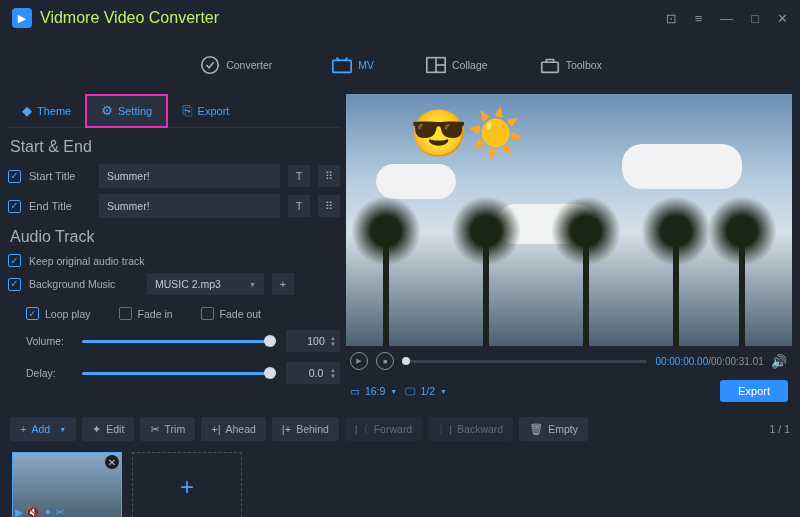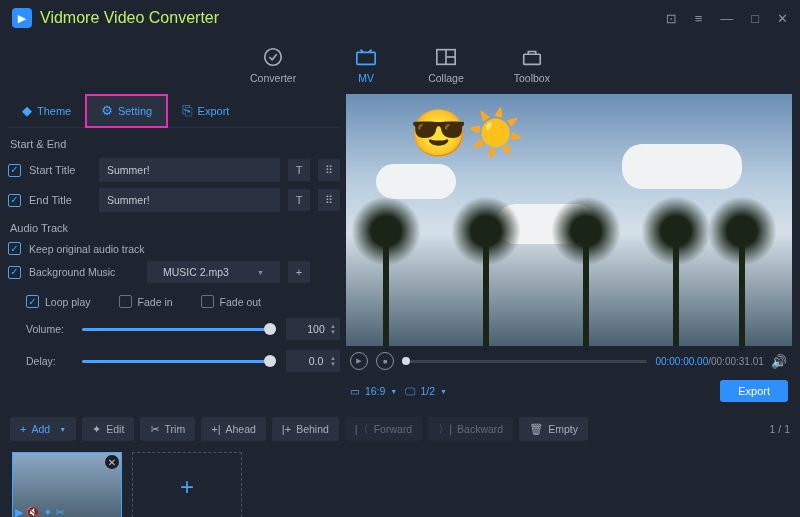--- a/index.html
+++ b/index.html
@@ -5,40 +5,40 @@
 * { margin: 0; padding: 0; box-sizing: border-box; font-family: -apple-system, "Segoe UI", sans-serif; }
 body { background: #1e2430; width: 800px; height: 517px; color: #c5c9d3; font-size: 11px; overflow: hidden; }
 
 .titlebar { height: 36px; display: flex; align-items: center; padding: 0 12px; background: #1e2430; }
 .logo { width: 20px; height: 20px; background: #2e8fff; border-radius: 4px; display: flex; align-items: center; justify-content: center; margin-right: 8px; color: white; font-size: 11px; }
 .app-title { color: #bef264; font-size: 16px; flex: 1; }
 .win-controls { display: flex; gap: 18px; color: #8a8f9c; font-size: 13px; }
 .win-controls span { cursor: pointer; }
 
 .main-tabs { height: 58px; display: flex; justify-content: center; align-items: center; gap: 50px; }
-.main-tab { display: flex; flex-direction: column; align-items: center; gap: 4px; cursor: pointer; color: #a8adb8; font-size: 10.5px; }
+.main-tab { display: flex; flex-direction: row; align-items: center; gap: 4px; cursor: pointer; color: #a8adb8; font-size: 10.5px; }
 .main-tab.active { color: #45a4ff; margin-left: 8px; }
 .main-tab .micon { width: 24px; height: 22px; display: flex; align-items: center; justify-content: center; }
 
 .content { display: flex; padding: 0 8px; gap: 6px; }
 .left-panel { width: 332px; }
 .sub-tabs { height: 34px; display: flex; align-items: center; border-bottom: 1px solid #2a3140; }
 .sub-tab { height: 34px; display: flex; align-items: center; gap: 5px; padding: 0 14px; color: #45a4ff; cursor: pointer; font-size: 11px; }
 .sub-tab.highlighted { border: 2px solid #e62eb6; background: #2a3140; }
 .sub-tab .sicon { font-size: 13px; }
 
-.section-title { color: #a8adb8; font-size: 11px; margin: 10px 0 8px 2px; font-weight: 500; }
+.section-title { color: #a8adb8; font-size: 16px; margin: 10px 0 8px 2px; font-weight: 500; }
 .form-row { display: flex; align-items: center; margin: 6px 0; gap: 8px; }
 .checkbox { width: 13px; height: 13px; border: 1.5px solid #45a4ff; border-radius: 2px; display: inline-flex; align-items: center; justify-content: center; cursor: pointer; flex-shrink: 0; }
 .checkbox.checked::after { content: "✓"; color: #45a4ff; font-size: 10px; line-height: 1; }
 .checkbox.unchecked { border-color: #6a7080; }
 .row-label { color: #a8adb8; width: 62px; font-size: 11px; }
 .text-input { flex: 1; height: 22px; background: #2a3140; border: none; color: #c5c9d3; padding: 12px 8px; font-size: 10.5px; }
 .icon-btn { width: 22px; height: 22px; background: #2a3140; display: flex; align-items: center; justify-content: center; cursor: pointer; color: #a8adb8; font-size: 11px; }
-.dropdown { background: #2a3140; height: 22px; display: flex; align-items: center; padding: 0 16px; color: #c5c9d3; font-size: 10.5px; gap: 28px; cursor: pointer; }
+.dropdown { background: #2a3140; height: 22px; display: flex; align-items: center; padding: 0 8px; color: #c5c9d3; font-size: 10.5px; gap: 28px; cursor: pointer; }
 .dropdown::after { content: "▼"; font-size: 7px; color: #8a8f9c; }
 
 .inline-checks { display: flex; gap: 28px; margin: 12px 0 10px 18px; }
 .inline-check { display: flex; align-items: center; gap: 6px; font-size: 10.5px; color: #a8adb8; }
 
 .slider-row { display: flex; align-items: center; gap: 10px; margin: 10px 0 10px 18px; }
 .slider-label { width: 46px; color: #a8adb8; font-size: 10.5px; }
 .slider { flex: 1; height: 3px; background: #45a4ff; position: relative; border-radius: 2px; }
 .slider-thumb { position: absolute; right: 0; top: -5px; width: 12px; height: 12px; border-radius: 50%; background: #d8dce4; cursor: pointer; }
 .spinner { width: 54px; height: 22px; background: #2a3140; display: flex; align-items: center; color: #c5c9d3; font-size: 10.5px; padding-left: 20px; }

